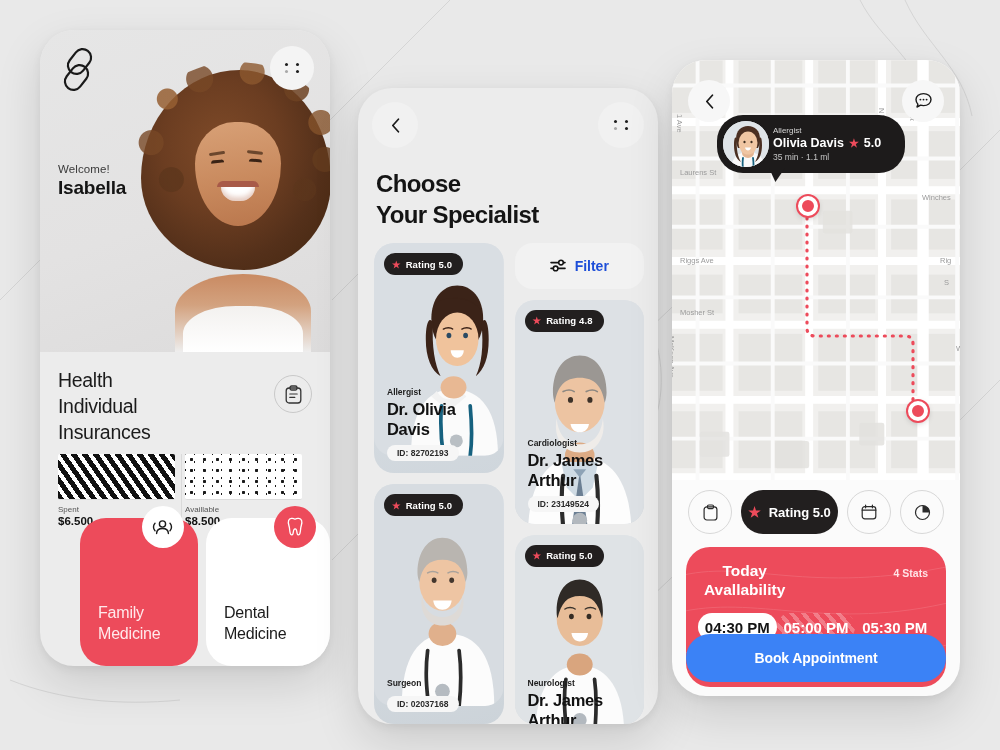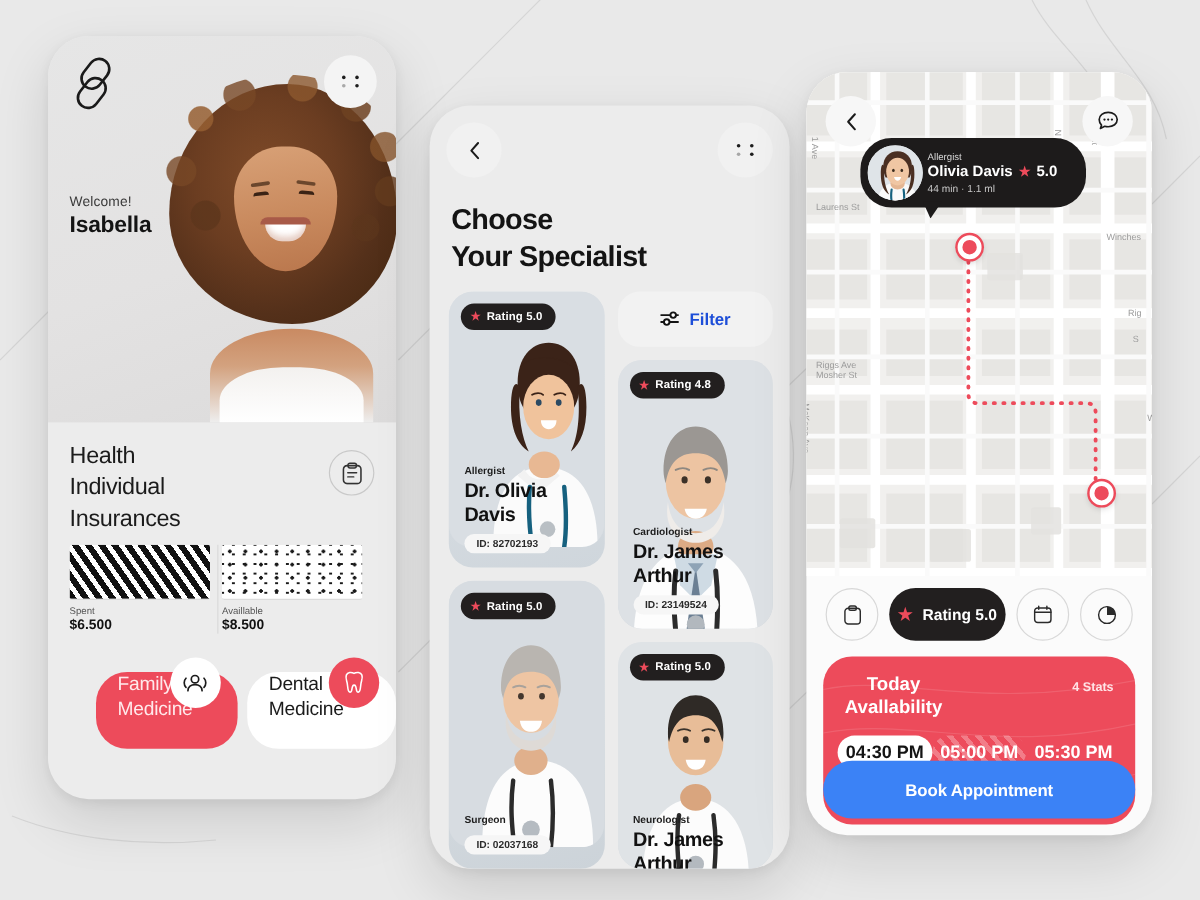--- a/index.html
+++ b/index.html
@@ -116,21 +116,21 @@
       radial-gradient(circle, #1a1a1a 1.4px, transparent 1.5px),
       radial-gradient(circle, #1a1a1a 1.0px, transparent 1.1px);
     background-size: 13px 11px, 9px 8px;
     background-position: 0 0, 5px 4px;
     border-radius:2px;
   }
   .stat .lbl { font-size:8px; color:#555; margin-top:5px; }
   .stat .val { font-size:11.5px; font-weight:700; color:#111; margin-top:1px; }
   .stat-sep { position:absolute; left:141px; top:424px; width:1px; height:74px; background:#dadada; }
 
-  .cat-row { position:absolute; left:40px; bottom:0; width:250px; height:148px; display:flex; gap:8px;align-items:center; }
+  .cat-row { position:absolute; left:40px; bottom:0; width:250px; height:148px; display:flex; gap:8px; }
   .cat {
     position:relative; width:144px; border-radius:26px; padding:0 18px;
     display:flex; align-items:flex-end; padding-bottom:22px;
   }
   .cat.red { background:#ed4b5b; }
   .cat.white { background:#ffffff; width:152px; }
   .cat .txt { font-size:16px; line-height:21px; font-weight:400; letter-spacing:-.2px;}
   .cat.red .txt { color:#ffe9eb; }
   .cat.white .txt { color:#1b1b1b; }
   .cat .badge { position:absolute; right:14px; top:-12px; width:42px;height:42px;border-radius:50%;
@@ -562,21 +562,21 @@
         <rect x="150" y="150" width="26" height="20" rx="2"></rect>
         <rect x="42" y="344" width="26" height="22" rx="2"></rect>
         <rect x="108" y="352" width="30" height="24" rx="2"></rect>
         <rect x="182" y="336" width="22" height="20" rx="2"></rect>
       </g>
     </svg>
 
     <div id="map-labels">
         <div class="map-label big" style="left: 76px; top: 58px;">S A N D T O W N</div>
         <div class="map-label" style="left: 8px; top: 108px;">Laurens St</div>
-        <div class="map-label" style="left: 8px; top: 196px; margin-top: 44px;">Riggs Ave</div>
+        <div class="map-label" style="left: 8px; top: 196px;">Riggs Ave</div>
         <div class="map-label" style="left: 8px; top: 248px;">Mosher St</div>
         <div class="map-label vert" style="left: 12px; top: 54px;">1 Ave</div>
         <div class="map-label vert" style="left: 4px; top: 276px;">McKean Ave</div>
         <div class="map-label vert" style="left: 214px; top: 48px;">N Woodyear St</div>
         <div class="map-label vert" style="left: 245px; top: 48px;">y St</div>
         <div class="map-label" style="left: 250px; top: 133px;">Winches</div>
         <div class="map-label" style="left: 268px; top: 196px;">Rig</div>
         <div class="map-label" style="left: 272px; top: 218px;">S</div>
         <div class="map-label" style="left: 262px; top: 284px; margin-left: 22px;">W L</div>
       </div>
@@ -618,21 +618,21 @@
           <path d="M20 37c-1 7 0 10 .5 13M30 37c1 7 .5 10 0 13" stroke="#17627f" stroke-width="1.8" fill="none" stroke-linecap="round"></path>
         </svg>
       </div>
       <div>
         <div class="c-spec">Allergist</div>
         <div class="c-nm">
           <span>Olivia Davis</span>
           <span class="st">★</span>
           <span>5.0</span>
         </div>
-        <div class="c-sub">44 min  ·  1.1 ml</div>
+        <div class="c-sub">35 min  ·  1.1 ml</div>
       </div>
     </div>
   </div>
 
   <div class="act-row">
     <div class="act-circle">
       <svg width="15" height="17" viewBox="0 0 15 17">
         <rect x="1.1" y="2.8" width="12.8" height="13.2" rx="2.8" fill="none" stroke="#2b2b2b" stroke-width="1.2"></rect>
         <rect x="4.4" y="1" width="6.2" height="3.6" rx="1.5" fill="none" stroke="#2b2b2b" stroke-width="1.2"></rect>
       </svg>

